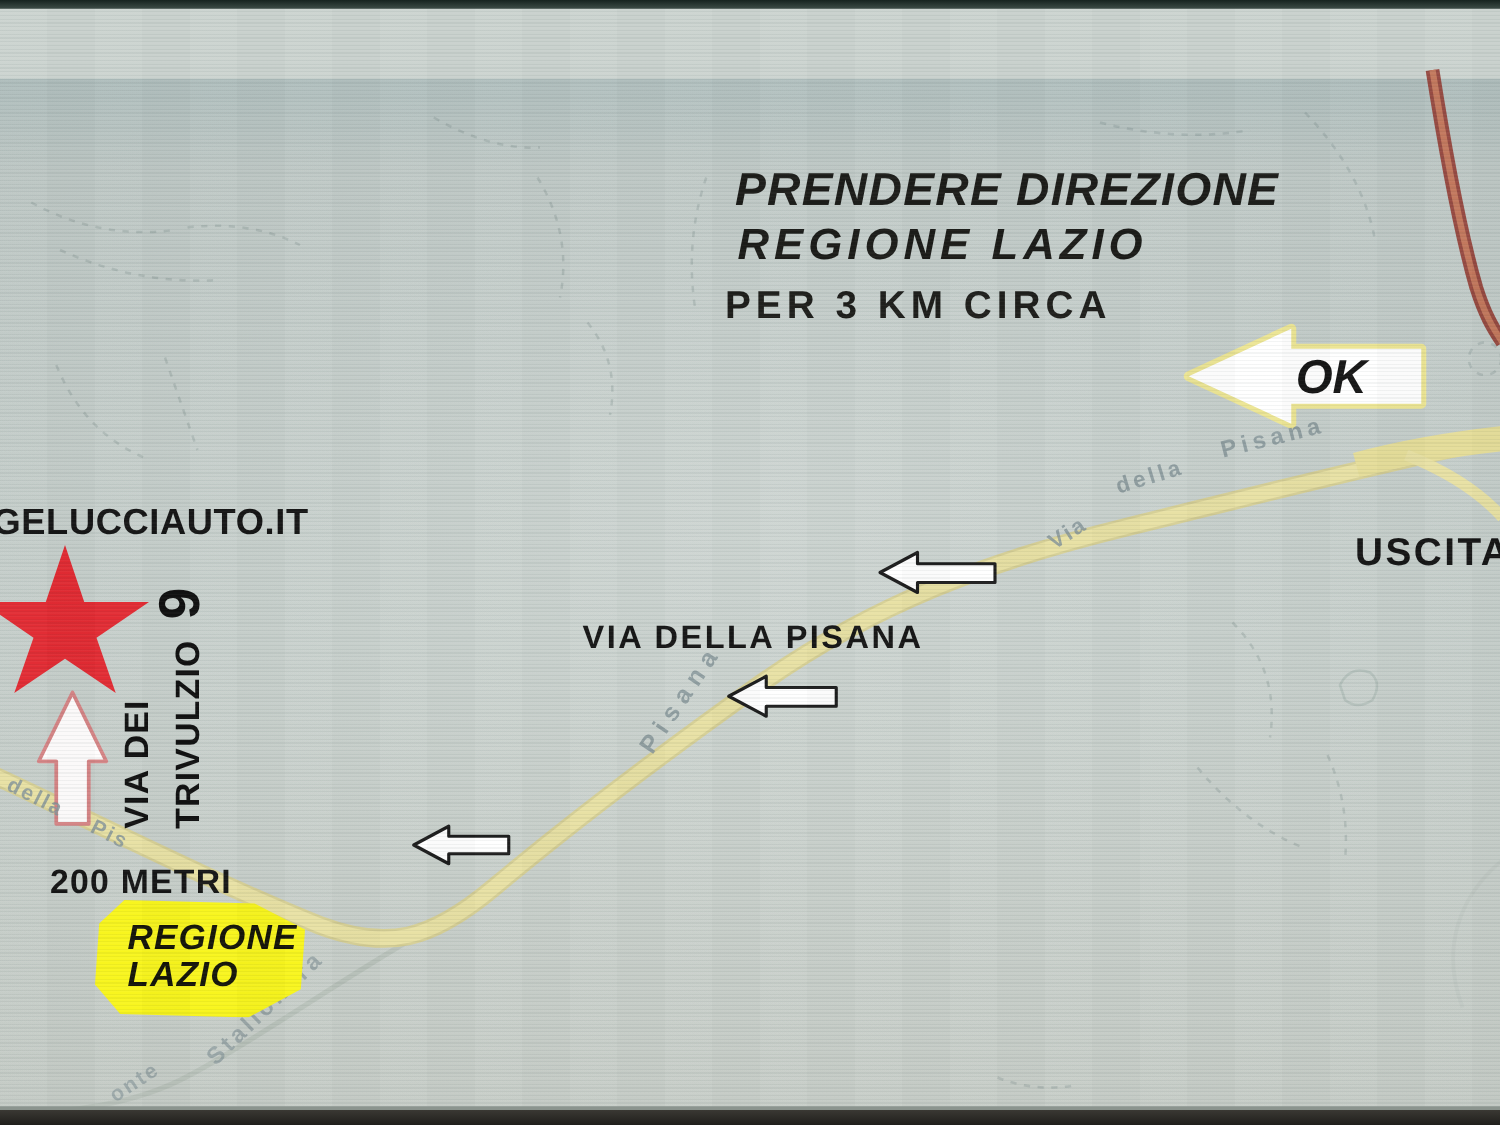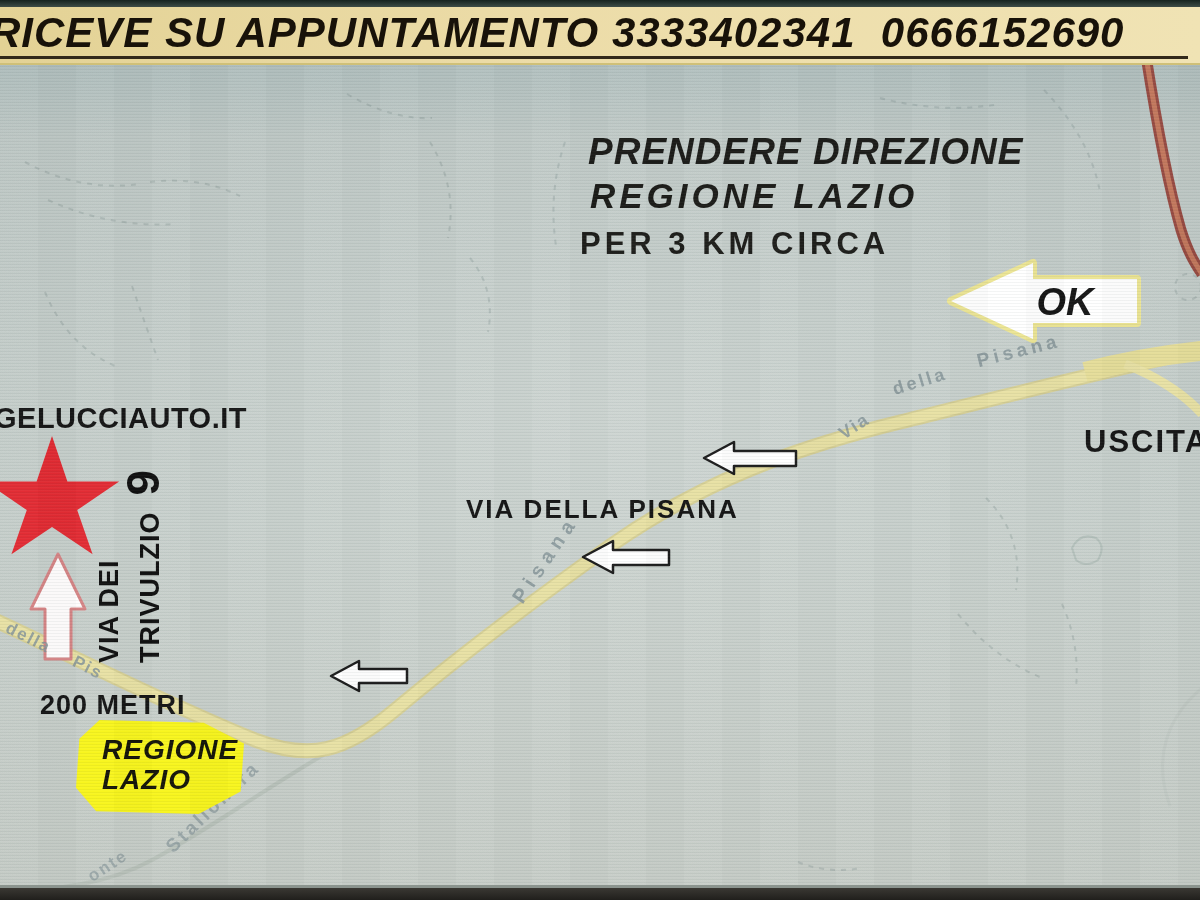--- a/index.html
+++ b/index.html
@@ -154,18 +154,14 @@
     <div>REGIONE</div>
     <div>LAZIO</div>
   </div>
 
   <div class="scan-overlay"></div>
 
   <div class="map-bottom-edge"></div>
   <div class="photo-bottom-strip"></div>
 
   <div class="photo-top-edge"></div>
-  <div class="banner">
-    <div class="banner-text">RICEVE SU APPUNTAMENTO 3333402341  0666152690</div>
-    <div class="banner-underline"></div>
-  </div>
 
 </div>
 
 </body></html>

